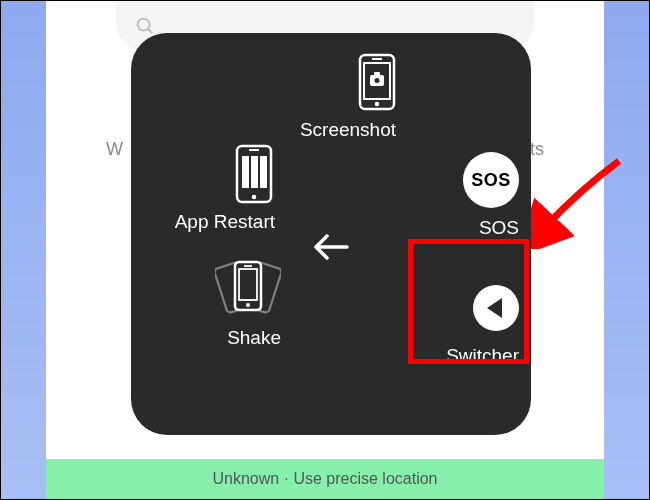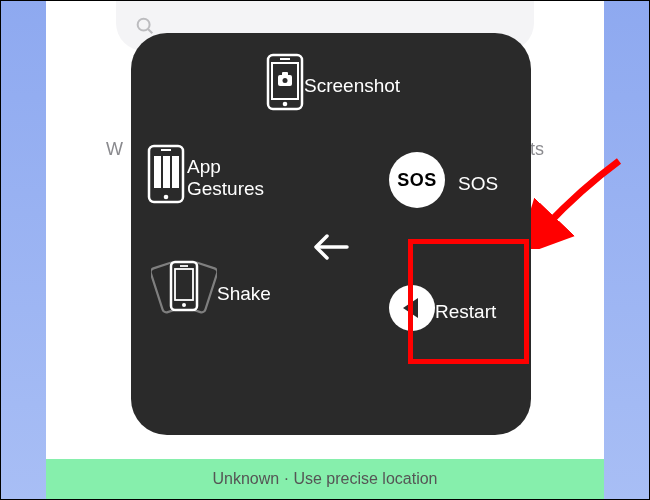--- a/index.html
+++ b/index.html
@@ -72,40 +72,40 @@
       left: 130px;
       width: 400px;
       height: 402px;
       background: #2a2a2a;
       border-radius: 36px;
       color: #fff;
     }
     .menu-item {
       position: absolute;
       display: flex;
-      flex-direction: row;
-      align-items: center;
+      flex-direction: column;
+      align-items: flex-end;
       width: 130px;
     }
     .menu-label {
       font-size: 19px;
       color: #fff;
       margin-top: 8px;
       font-weight: 400;
     }
     .icon-box {
       height: 58px;
       display: flex;
       align-items: center;
       justify-content: center;
     }
     
     .pos-top { top: 20px; left: 135px; }
     .pos-ml { top: 112px; left: 14px; }
-    .pos-mr { top: 118px; left: 258px; gap: 13px; }
+    .pos-mr { top: 118px; left: 258px; }
     .pos-bl { top: 228px; left: 20px; }
     .pos-br { top: 246px; left: 258px; }
     .pos-bottom { top: 302px; left: 135px; }
     .center-back {
       position: absolute;
       top: 192px;
       left: 178px;
       width: 44px;
       height: 44px;
     }
@@ -213,21 +213,21 @@
     <div class="icon-box">
       <svg width="42" height="60" viewBox="0 0 42 60">
         <rect x="4" y="2" width="34" height="56" rx="5" fill="none" stroke="#fff" stroke-width="2.5"></rect>
         <circle cx="21" cy="53" r="2.3" fill="#fff"></circle>
         <line x1="16" y1="6" x2="26" y2="6" stroke="#fff" stroke-width="2"></line>
         <rect x="9" y="12" width="7" height="32" fill="#fff"></rect>
         <rect x="18" y="12" width="7" height="32" fill="#fff"></rect>
         <rect x="27" y="12" width="7" height="32" fill="#fff"></rect>
       </svg>
     </div>
-    <div class="menu-label">App Gestures</div>
+    <div class="menu-label">App Restart</div>
   </div>
 
   <div class="menu-item pos-mr">
     <div class="icon-box">
       <div class="sos-circle">SOS</div>
     </div>
     <div class="menu-label">SOS</div>
   </div>
 
   <div class="menu-item pos-bl">
@@ -247,21 +247,21 @@
     </div>
     <div class="menu-label">Shake</div>
   </div>
 
   <div class="menu-item pos-br">
     <div class="icon-box">
       <div class="restart-circle">
         <div class="restart-tri"></div>
       </div>
     </div>
-    <div class="menu-label">Restart</div>
+    <div class="menu-label">Switcher</div>
   </div>
 
 
   <div class="center-back">
     <svg width="44" height="44" viewBox="0 0 44 44">
       <line x1="8" y1="22" x2="38" y2="22" stroke="#fff" stroke-width="3.5" stroke-linecap="round"></line>
       <polyline points="18,11 7,22 18,33" fill="none" stroke="#fff" stroke-width="3.5" stroke-linecap="round" stroke-linejoin="round"></polyline>
     </svg>
   </div>
 

